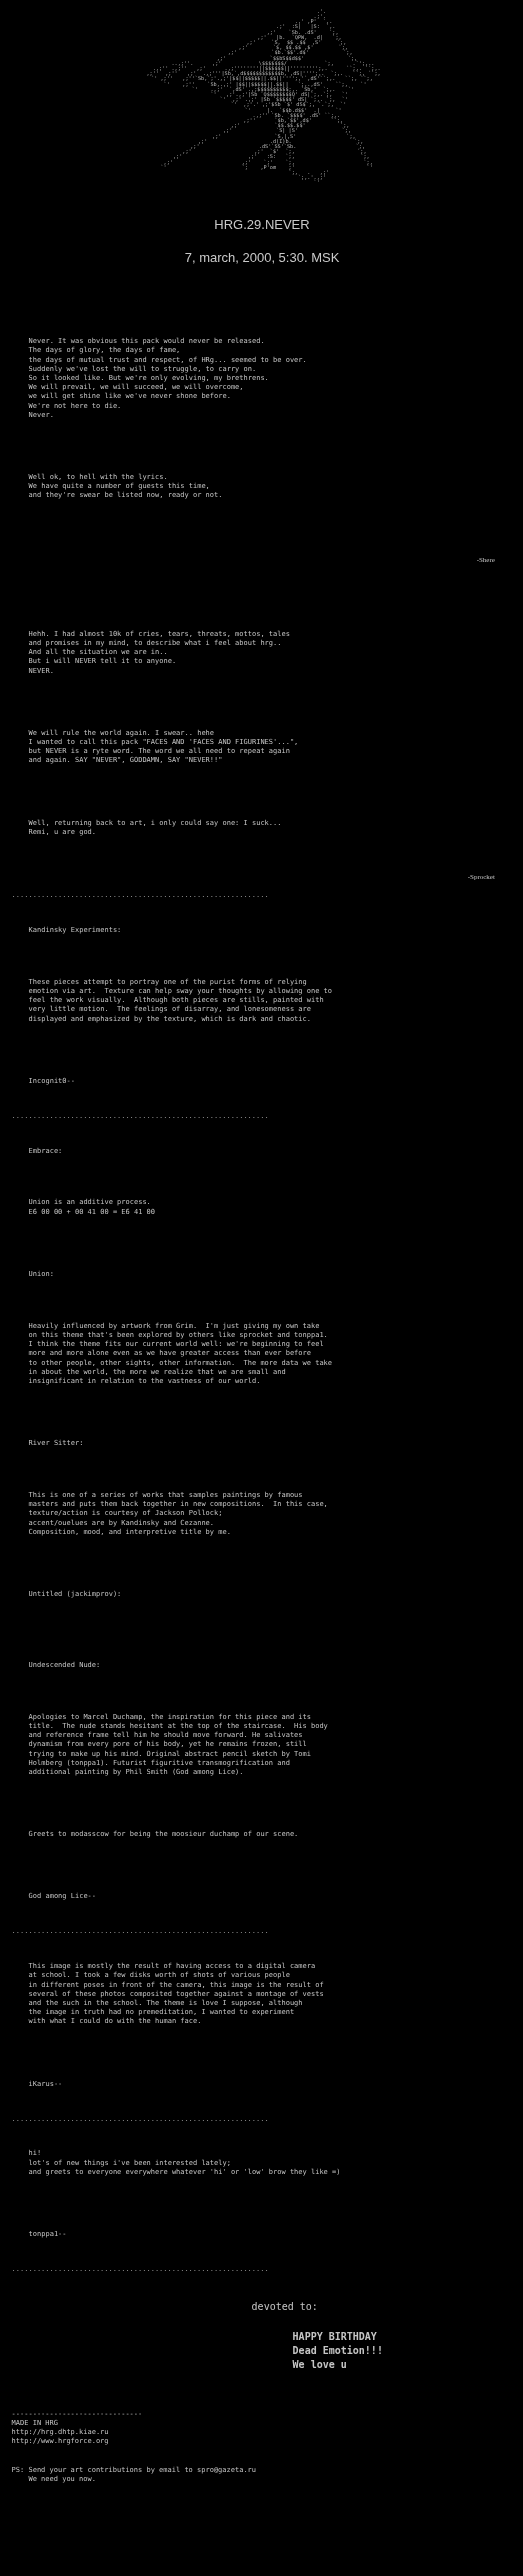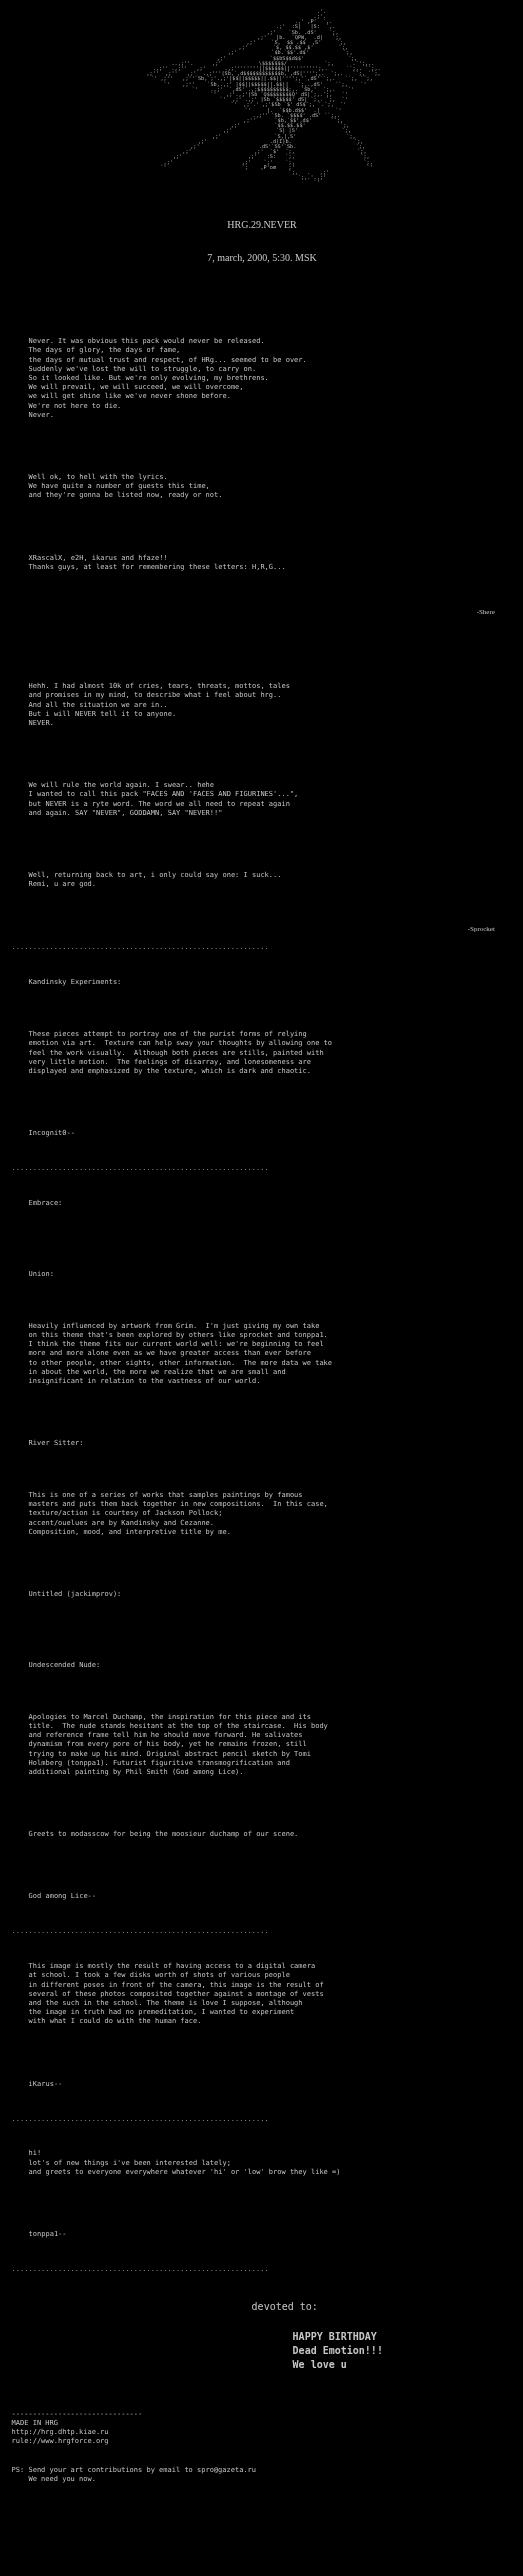--- a/index.html
+++ b/index.html
@@ -26,22 +26,22 @@
     font-size: 5.2px;
     line-height: 5.2px;
     letter-spacing: 0px;
     color: #b9b9b9;
     text-align: center;
     white-space: pre;
   }
   .title-block {
     margin: 11.6px 0 0 0;
     text-align: center;
-    font-family: Liberation Serif, serif;
-    font-size: 10px;
+    font-family: Liberation Sans, sans-serif;
+    font-size: 13px;
     line-height: 11px;
     color: #c9c9c9;
     white-space: pre;
   }
   .body-wrap {
     padding: 35px 11.6px 0 11.6px;
   }
   pre.txt {
     margin: 17px;
     font-family: "DejaVu Sans Mono", monospace;
@@ -155,26 +155,24 @@
 So it looked like. But we're only evolving, my brethrens.
 We will prevail, we will succeed, we will overcome,
 we will get shine like we've never shone before.
 We're not here to die.
 Never.</pre>
 
     <div class="gap-m"></div>
 
     <pre class="txt">Well ok, to hell with the lyrics.
 We have quite a number of guests this time,
-and they're gonna be listed now, ready or not.</pre>
-
-    <div class="gap-m"></div>
-
-    <pre class="txt">XRascalX, e2H, ikarus and hfaze!!
-Thanks guys, at least for remembering these letters: H,R,G...</pre>
+and they're swear be listed now, ready or not.</pre>
+
+    <div class="gap-m"></div>
+
 
     <div class="gap-m"></div>
 
     <pre class="sig">-Shere</pre>
 
     <div class="gap-l"></div>
     <div class="gap-m"></div>
 
     <pre class="txt">Hehh. I had almost 10k of cries, tears, threats, mottos, tales
 and promises in my mind, to describe what i feel about hrg..
@@ -217,20 +215,22 @@
     <pre class="txt">Incognit0--</pre>
 
     <div class="gap-s"></div>
 
     <pre class="rule">.............................................................</pre>
 
     <div class="gap-s"></div>
 
     <pre class="txt">Embrace:</pre>
     <div class="gap-s"></div>
+    <pre class="txt">Union is an additive process.
+E6 00 00 + 00 41 00 = E6 41 00</pre>
 
     <div class="gap-m"></div>
 
     <pre class="txt">Union:</pre>
     <div class="gap-s"></div>
     <pre class="txt">Heavily influenced by artwork from Grim.  I'm just giving my own take
 on this theme that's been explored by others like sprocket and tonppa1.
 I think the theme fits our current world well: we're beginning to feel
 more and more alone even as we have greater access than ever before
 to other people, other sights, other information.  The more data we take
@@ -318,21 +318,21 @@
     <pre class="dedication-body">HAPPY BIRTHDAY
 Dead Emotion!!!
 We love u</pre>
 
     <div class="gap-l"></div>
     <div class="gap-s"></div>
 
     <pre class="footer">-------------------------------</pre>
     <pre class="footer">MADE IN HRG</pre>
     <pre class="footer">http://hrg.dhtp.kiae.ru</pre>
-    <pre class="footer">rule://www.hrgforce.org</pre>
+    <pre class="footer">http://www.hrgforce.org</pre>
 
     <div class="gap-m"></div>
 
     <pre class="footer">PS: Send your art contributions by email to spro@gazeta.ru
     We need you now.</pre>
 
     <div class="gap-m"></div>
 
   </div>
 </div>

